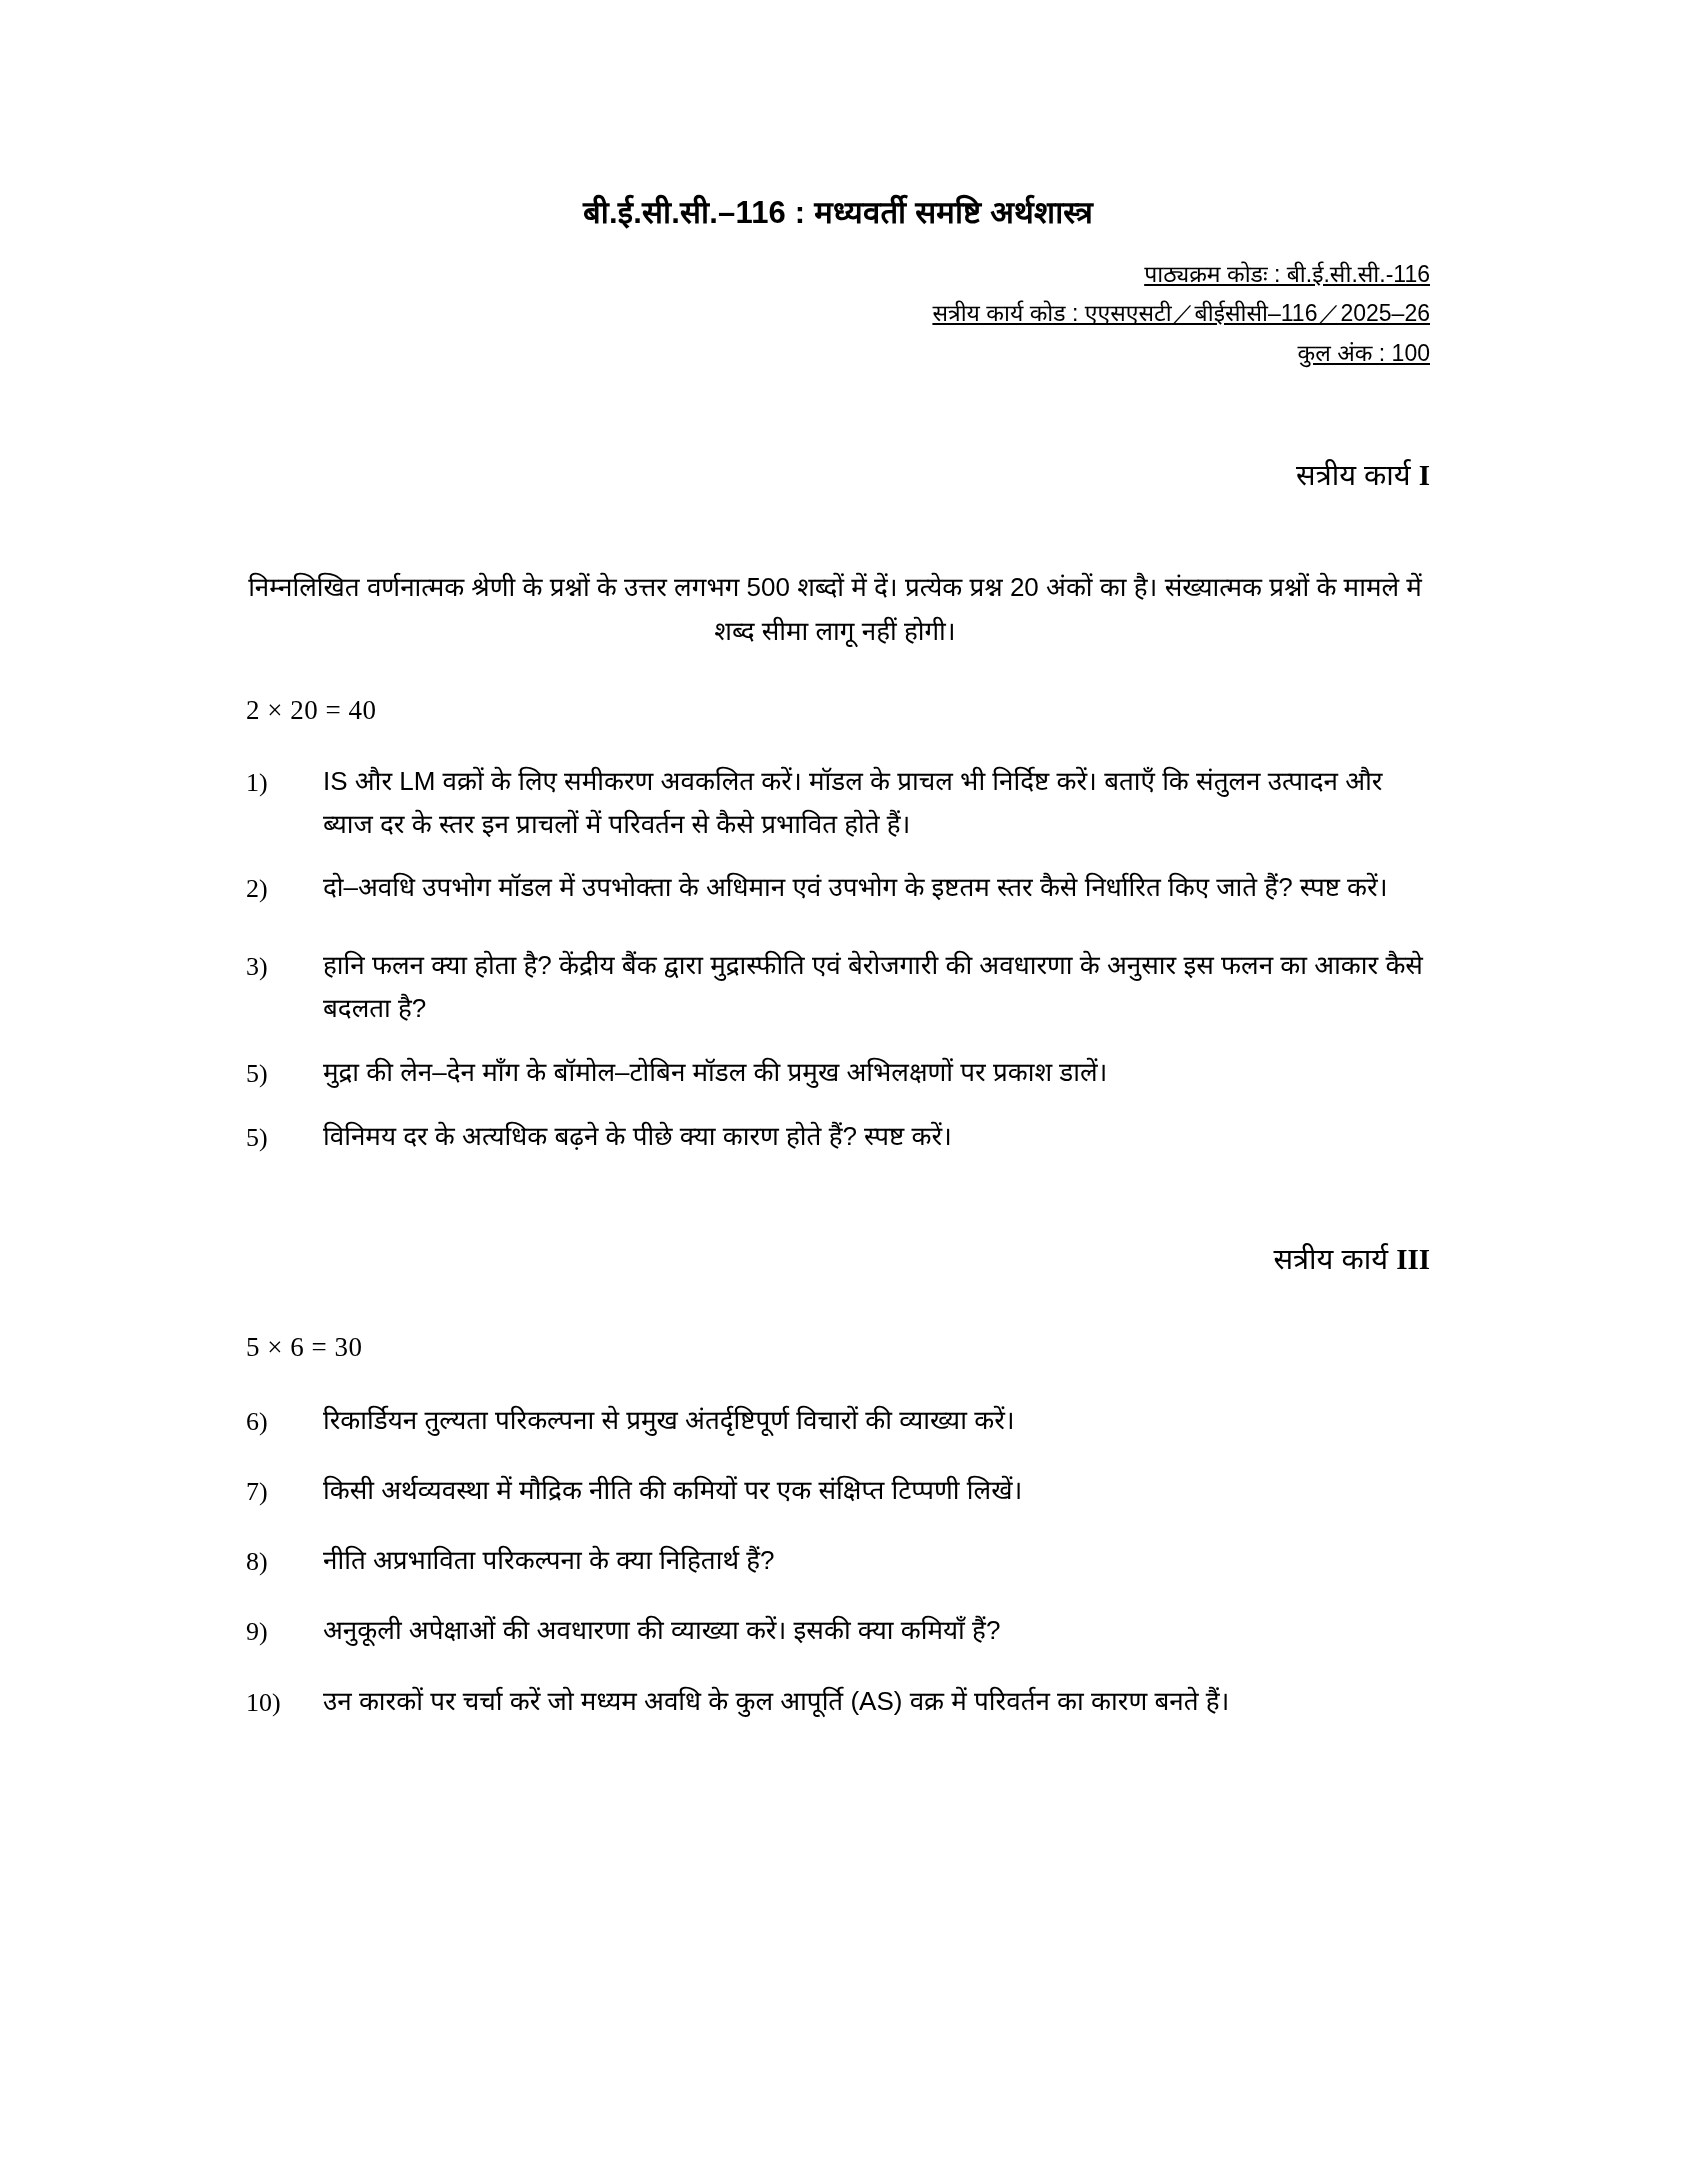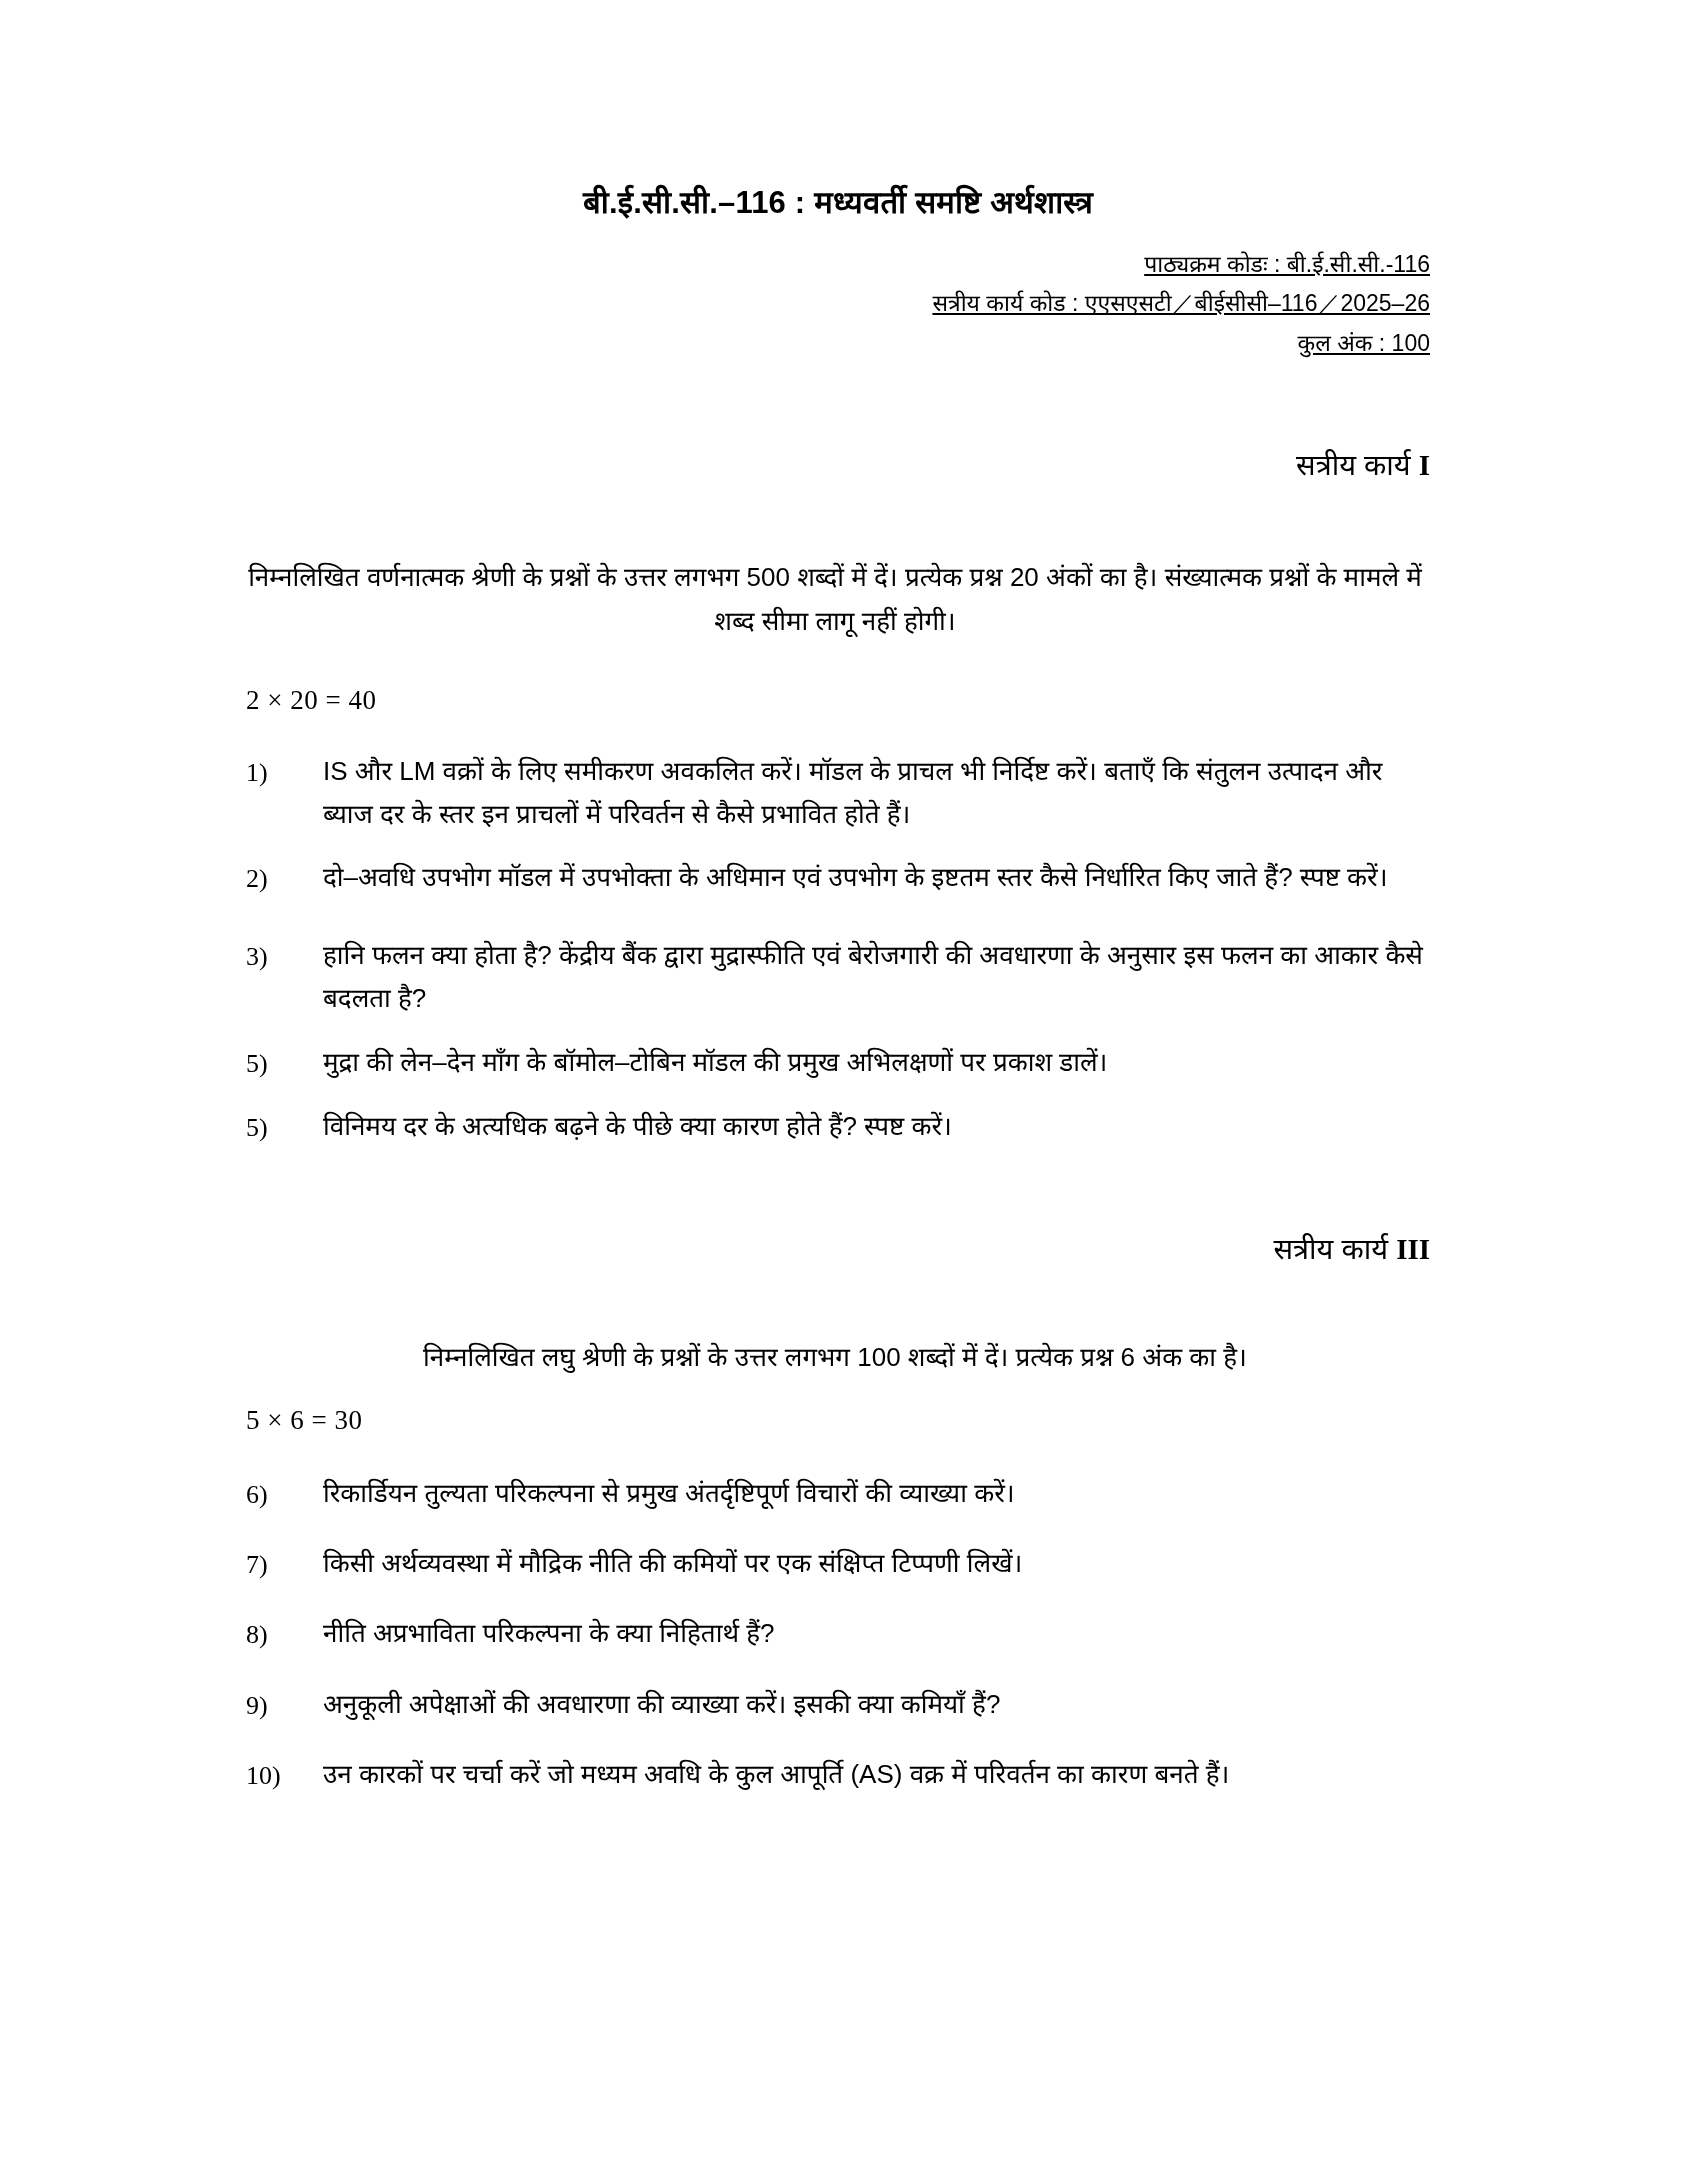--- a/index.html
+++ b/index.html
@@ -19,21 +19,21 @@
     position: relative;
     width: 1683px;
     height: 2178px;
     box-sizing: border-box;
     padding: 0;
     overflow: hidden;
   }
   .content {
     position: absolute;
     left: 246px;
-    top: 0;
+    top: 10px;
     width: 1184px;
   }
 
   
   .doc-title {
     text-align: center;
     font-size: 31px;
     font-weight: 700;
     letter-spacing: 0.2px;
     margin: 0;
@@ -174,21 +174,20 @@
       <li class="qitem">
         <span class="qnum">5)</span>
         <span class="qtext">विनिमय दर के अत्यधिक बढ़ने के पीछे क्या कारण होते हैं? स्पष्ट करें।</span>
       </li>
     </ul>
 
     <div class="section-heading" id="sec3-heading">
       <span>सत्रीय कार्य </span><span class="roman">III</span>
     </div>
 
-    <p class="intro" id="sec3-intro">निम्नलिखित लघु श्रेणी के प्रश्नों के उत्तर लगभग 100 शब्दों में दें। प्रत्येक प्रश्न 6 अंक का है।</p>
 
     <div class="marks" id="sec3-marks">5 × 6 = 30</div>
 
     <ul class="qlist" id="sec3-questions">
       <li class="qitem">
         <span class="qnum">6)</span>
         <span class="qtext">रिकार्डियन तुल्यता परिकल्पना से प्रमुख अंतर्दृष्टिपूर्ण विचारों की व्याख्या करें।</span>
       </li>
       <li class="qitem">
         <span class="qnum">7)</span>

